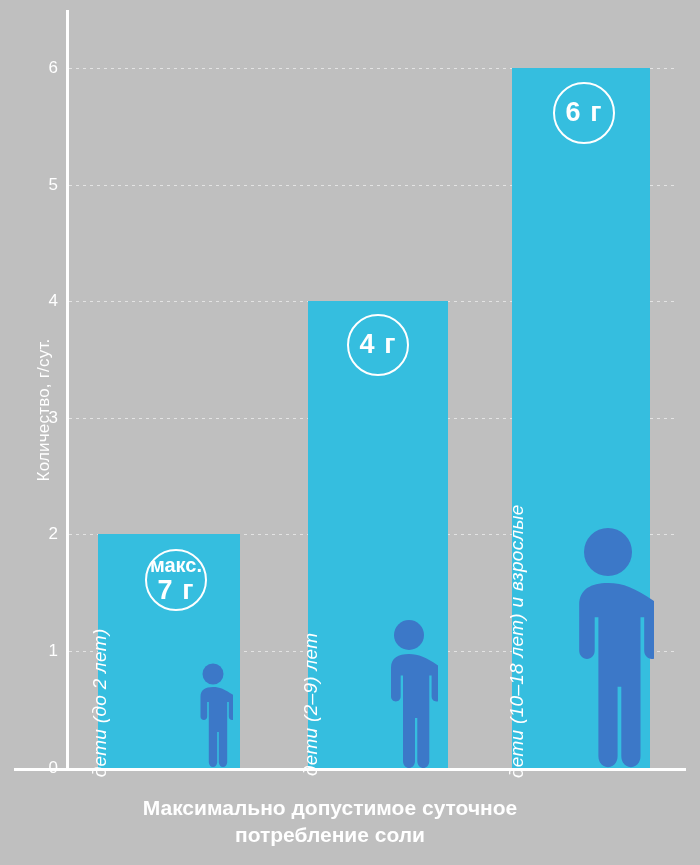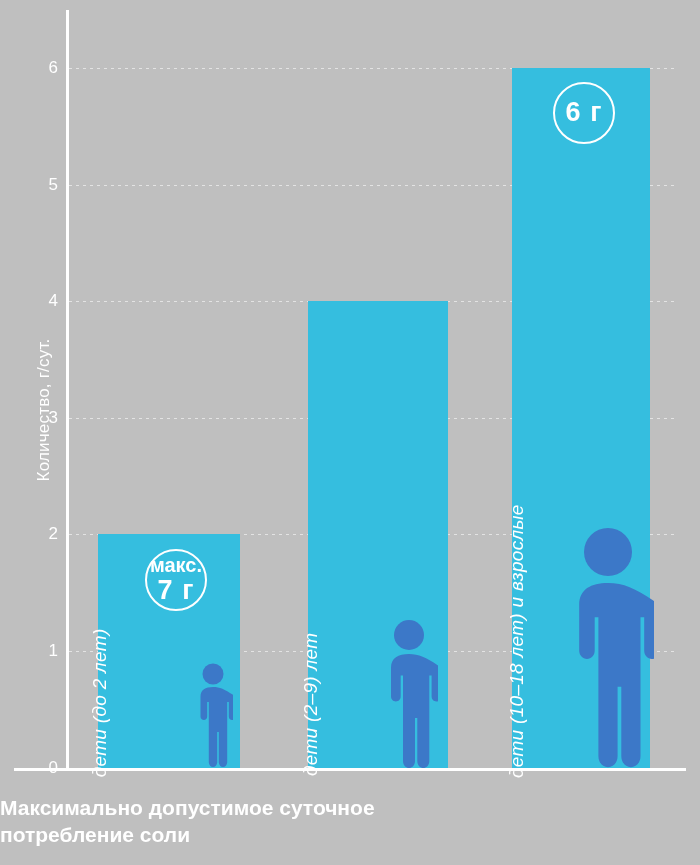--- a/index.html
+++ b/index.html
@@ -40,21 +40,21 @@
     color:#ffffff;font-weight:bold;box-sizing:border-box;}
   .badge .b-top{font-size:20px;line-height:1.05;}
   .badge .b-main{font-size:25px;line-height:1.1;letter-spacing:1px;}
   .badge.single .b-main{font-size:27px;}
 
   
   .figure{position:absolute;bottom:97px;}
   .figure svg{display:block;}
 
   
-  .caption{position:absolute;left:0;top:795px;width:660px;text-align:left;
+  .caption{position:absolute;left:0;top:795px;width:660px;text-align:center;
     color:#ffffff;font-size:21px;font-weight:bold;line-height:1.28;}
 </style>
 </head>
 <body>
 
 <div class="stage">
 
   <div class="gridline" style="top:68px"></div>
   <div class="gridline" style="top:185px"></div>
   <div class="gridline" style="top:301px"></div>
@@ -86,20 +86,23 @@
 
   <div class="figure" style="left:193px;">
     <svg width="40" height="106" viewBox="0 0 40 106" aria-hidden="true">
       <circle cx="20" cy="12" r="10.5" fill="#3c78c8"></circle>
       <path d="M20 25c-7.5 0-12.5 2.8-12.5 9.5v20c0 2.2 1.5 3.6 3.4 3.6s3.3-1.4 3.3-3.6V40h1.6v60c0 3 2 5 4.2 5s4.2-2 4.2-5V70h1.6v30c0 3 2 5 4.2 5s4.2-2 4.2-5V40h1.6v14.5c0 2.2 1.4 3.6 3.3 3.6s3.4-1.4 3.4-3.6v-20C32.5 27.8 27.5 25 20 25z" fill="#3c78c8"></path>
     </svg>
   </div>
 
   <div class="bar" style="left:308px;width:140px;height:467px;"></div>
 
+  <div class="badge single" style="left:347px;top:314px;width:62px;height:62px;">
+    <span class="b-main">4 г</span>
+  </div>
 
   <div class="bar-label" style="left:322px;top:754px;">дети (2–9) лет</div>
 
   <div class="figure" style="left:380px;">
     <svg width="58" height="150" viewBox="0 0 58 150" aria-hidden="true">
       <circle cx="29" cy="17" r="15" fill="#3c78c8"></circle>
       <path d="M29 36c-10.8 0-18 4-18 13.6v28.6c0 3.2 2.2 5.2 4.9 5.2s4.8-2 4.8-5.2V57.5h2.3v85.5c0 4.3 2.9 7 6 7s6-2.7 6-7v-43h2.3v43c0 4.3 2.9 7 6 7s6-2.7 6-7V57.5h2.3v20.7c0 3.2 2.1 5.2 4.8 5.2s4.9-2 4.9-5.2V49.6C47 40 39.8 36 29 36z" fill="#3c78c8"></path>
     </svg>
   </div>
 

